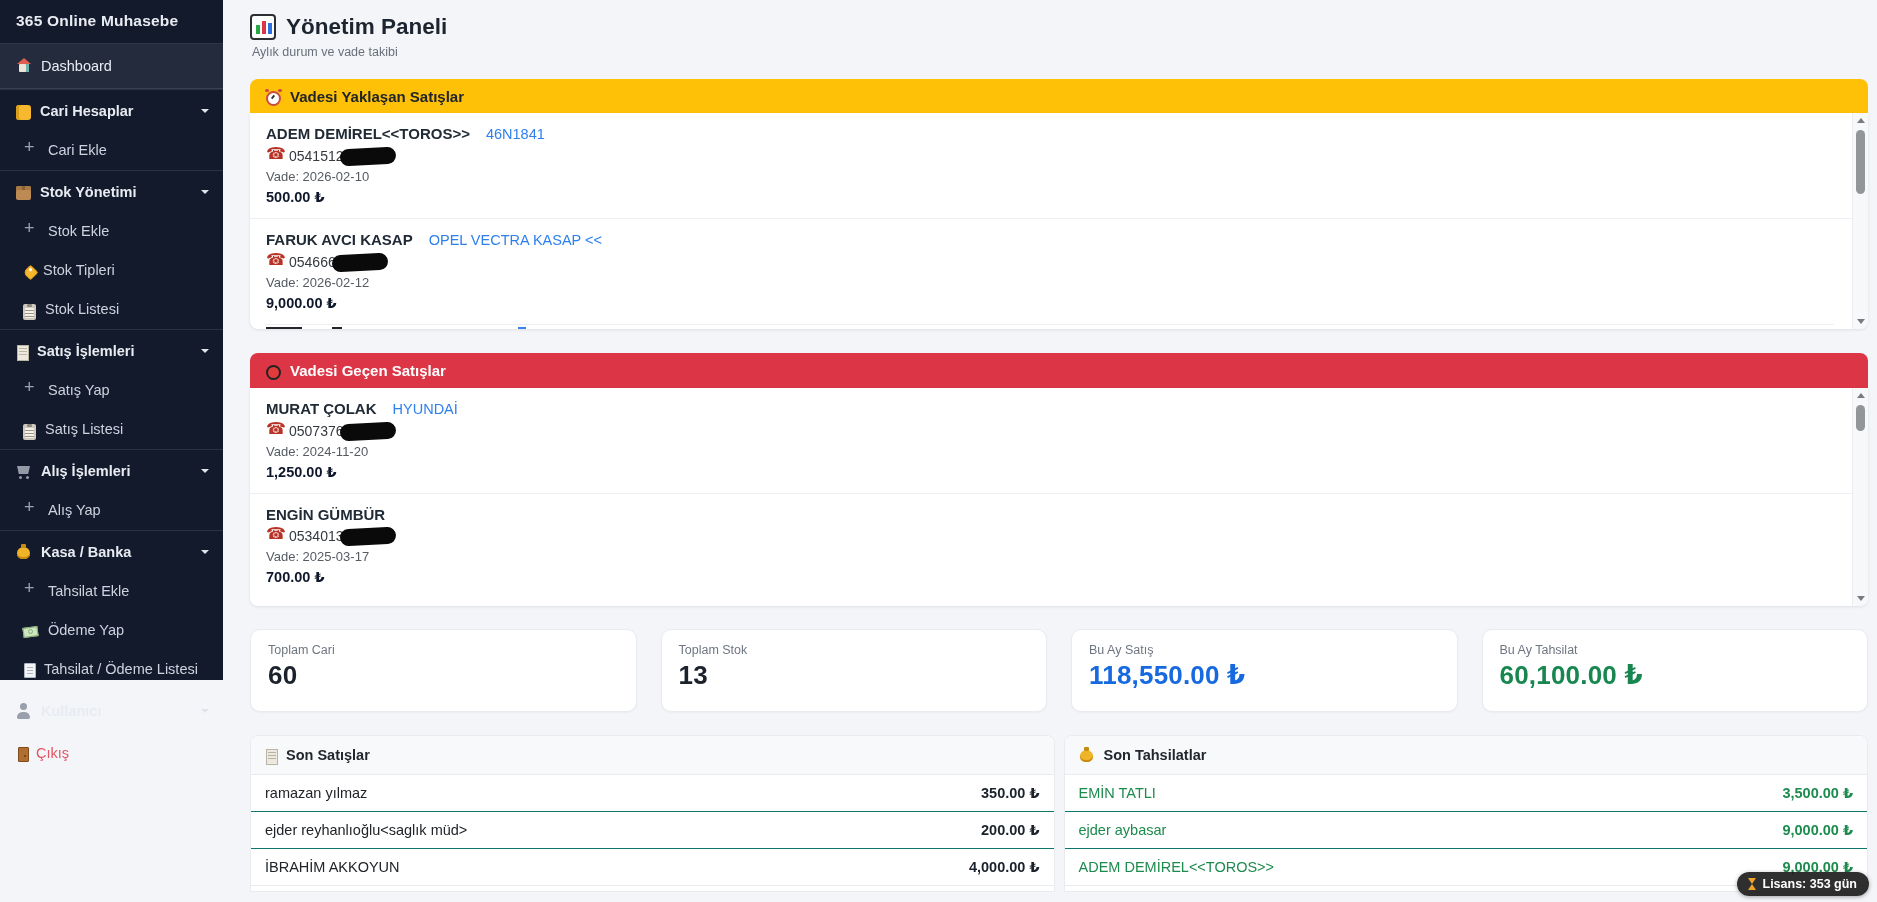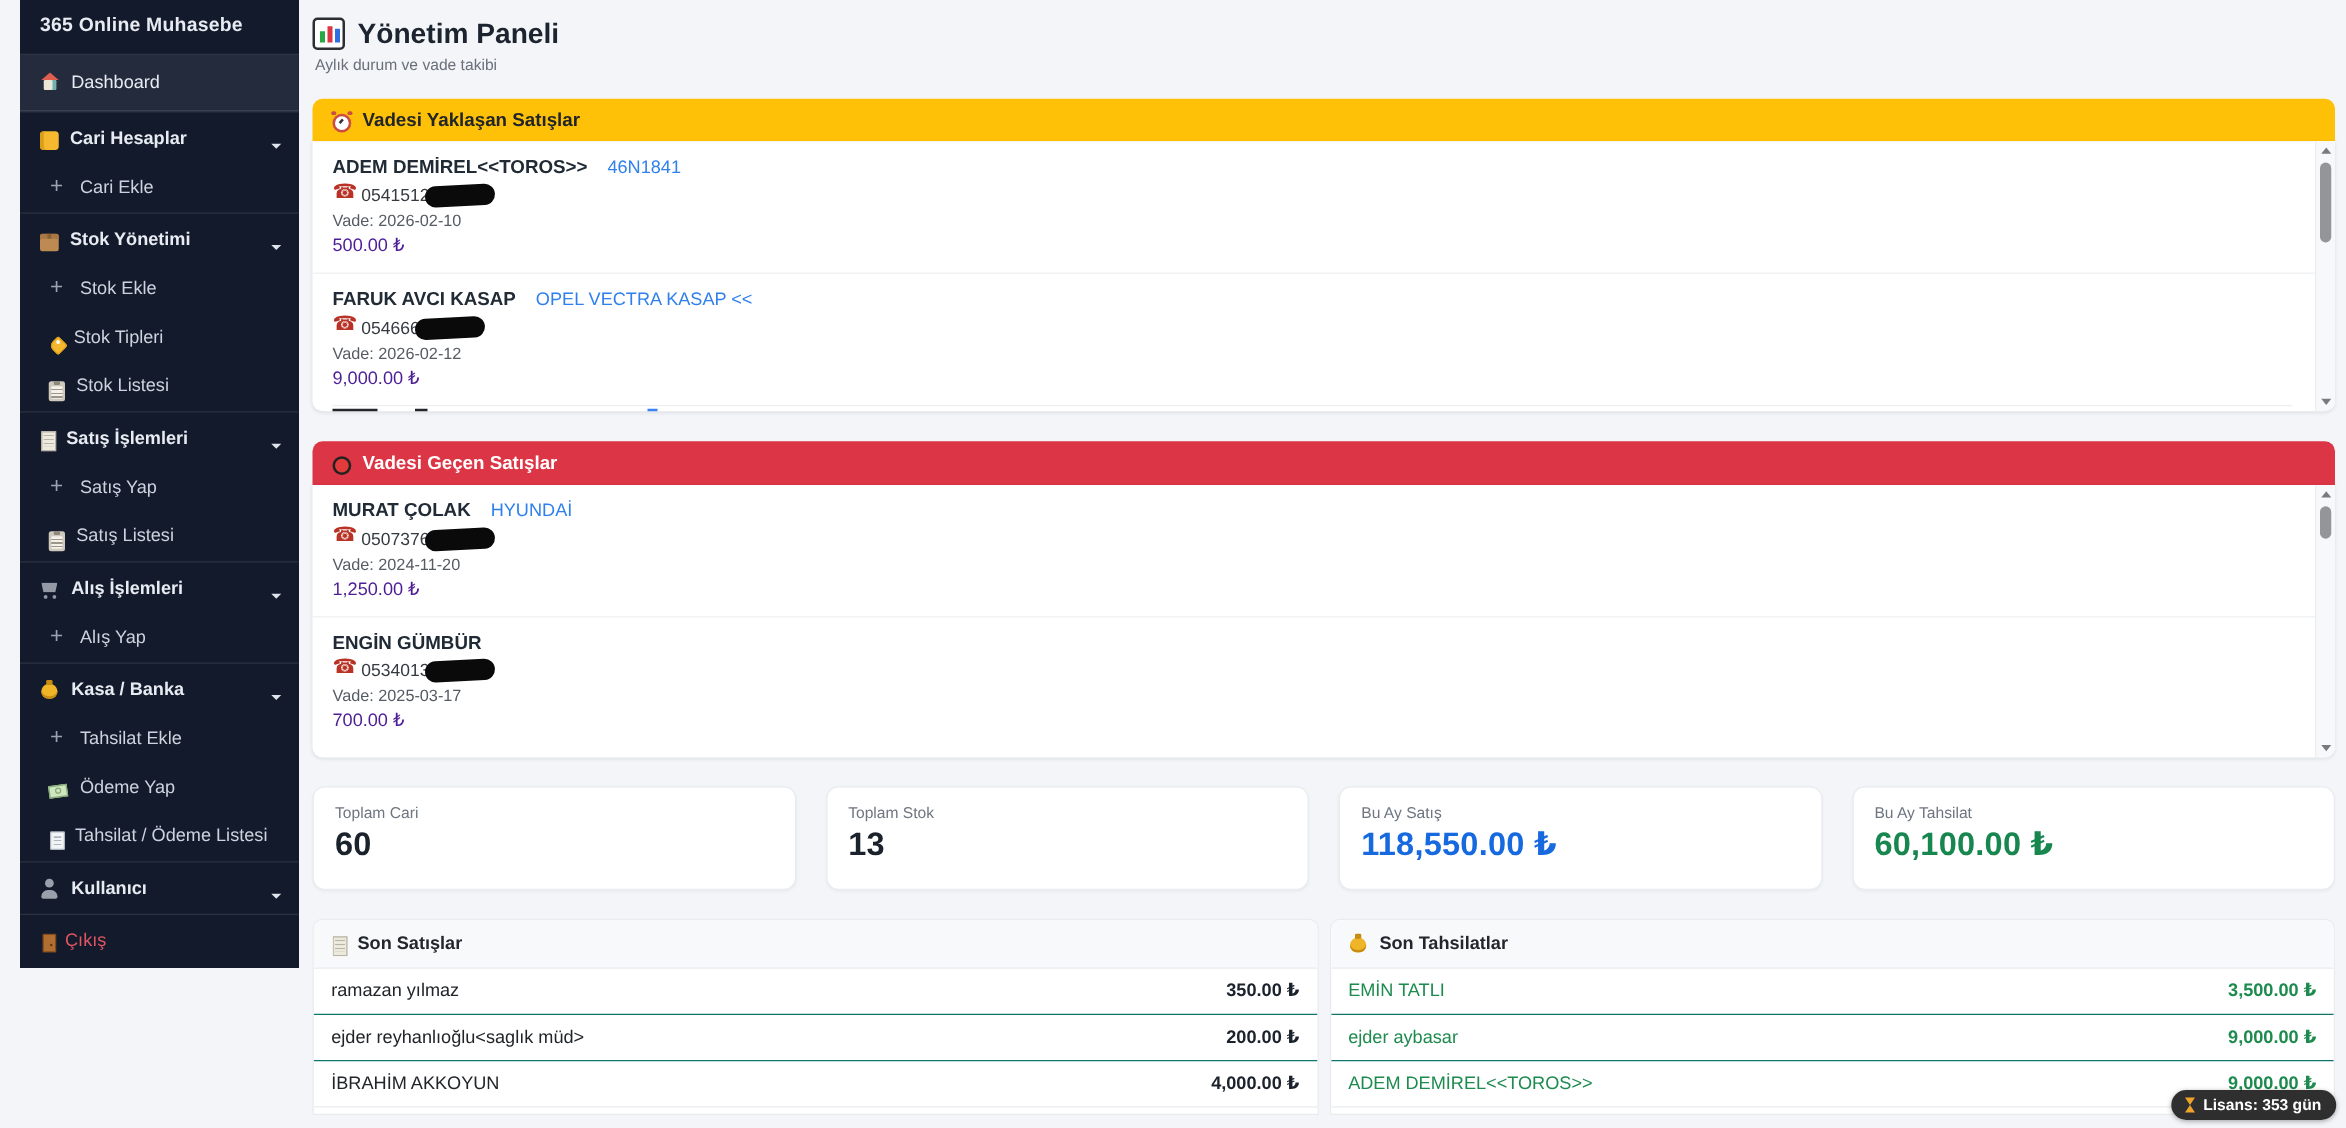--- a/index.html
+++ b/index.html
@@ -41,23 +41,23 @@
   .ic-alarm::before{content:"";position:absolute;left:4px;top:2px;width:2px;height:4px;background:#333;transform:rotate(40deg)}
   .ic-alarm::after{content:"";position:absolute;left:-3px;top:-4px;width:4px;height:3px;background:#cc4b42;border-radius:2px;box-shadow:13px 0 0 #cc4b42}
   .ic-ocircle{width:15px;height:15px;border-radius:50%;background:#e23b3b;border:2px solid #222;top:2px}
   .ic-phone{width:17px;height:16px}
   .ic-phone::before{content:"☎";position:absolute;left:0;top:-2px;font-size:16px;line-height:16px;color:#b93226}
   .ic-hour{width:12px;height:14px;margin-right:5px}
   .ic-hour::before{content:"";position:absolute;left:2px;top:1px;border-left:4px solid transparent;border-right:4px solid transparent;border-top:6px solid #f0a32a}
   .ic-hour::after{content:"";position:absolute;left:2px;bottom:1px;border-left:4px solid transparent;border-right:4px solid transparent;border-bottom:6px solid #f0a32a}
 
   
-  .sidebar{position:fixed;left:16px;top:0;width:223px;height:774px;background:#131a2b;color:#e8ecf2;z-index:5}
+  .sidebar{position:fixed;left:0;top:0;width:223px;height:680px;background:#131a2b;color:#e8ecf2;z-index:5}
   .sb-title{font-size:15.5px;font-weight:bold;padding:12px 16px 13px;border-bottom:1px solid rgba(255,255,255,.12);letter-spacing:.2px}
-  .side-item{display:flex;align-items:flex-end;font-size:14.5px;cursor:pointer}
+  .side-item{display:flex;align-items:center;font-size:14.5px;cursor:pointer}
   .dash-item{padding:14px 16px;background:#232b3d;border-bottom:1px solid rgba(255,255,255,.10);font-weight:500}
   .group{border-top:1px solid rgba(255,255,255,.10)}
   .group:first-of-type{border-top:none}
   .group-label{padding:13px 14px 12px 16px;font-weight:600}
   .caret{margin-left:auto;width:0;height:0;border-left:4px solid transparent;border-right:4px solid transparent;border-top:4px solid #dfe3ea}
   .sub-item{padding:10px 14px 10px 23px;color:#cdd3de;font-weight:400;line-height:19px}
   .sub-item .lbl{flex:1 1 auto;min-width:0}
   .logout{border-top:1px solid rgba(255,255,255,.10);padding:13px 16px;color:#e25563;font-weight:500}
 
   
@@ -74,21 +74,21 @@
   .panel-body.h-over{height:218px}
   .entry{padding:10px 34px 10px 16px}
   .entry + .entry{border-top:1px solid #edeff2}
   .e-name-row{display:flex;align-items:baseline;gap:16px;line-height:21px}
   .e-name{font-size:15px;font-weight:bold;color:#212b36}
   .e-link{font-size:14.5px;color:#2f80ed;text-decoration:none;cursor:pointer}
   .e-phone{display:flex;align-items:center;line-height:22px;font-size:14px;color:#343a40}
   .e-phone .ic{margin-right:6px}
   .blob{display:inline-block;width:56px;height:17px;background:#0a0a0a;border-radius:9px;vertical-align:-4px;margin-left:-4px;transform:rotate(-3deg)}
   .e-due{font-size:13px;color:#555b63;line-height:20px}
-  .e-amt{font-size:14.5px;font-weight:normal;color:#4c1d95;line-height:21px}
+  .e-amt{font-size:14.5px;font-weight:bold;color:#0f172a;line-height:21px}
   .sliver{border-top:1px solid #edeff2;height:8px;margin:0 34px 0 16px;
     background:linear-gradient(#23272b,#23272b) 0 2px/36px 6px no-repeat,
                linear-gradient(#23272b,#23272b) 66px 2px/10px 6px no-repeat,
                linear-gradient(#3b82f6,#3b82f6) 252px 2px/8px 6px no-repeat}
 
   
   .scrollbar{position:absolute;top:0;right:0;width:16px;height:100%;background:#f7f8fa;border-left:1px solid #ebedf0}
   .sb-btn{position:absolute;left:0;width:16px;height:16px}
   .sb-btn.up{top:0}.sb-btn.down{bottom:0}
   .sb-btn.up::before{content:"";position:absolute;left:4px;top:5px;border-left:4px solid transparent;border-right:4px solid transparent;border-bottom:5px solid #777b80}

